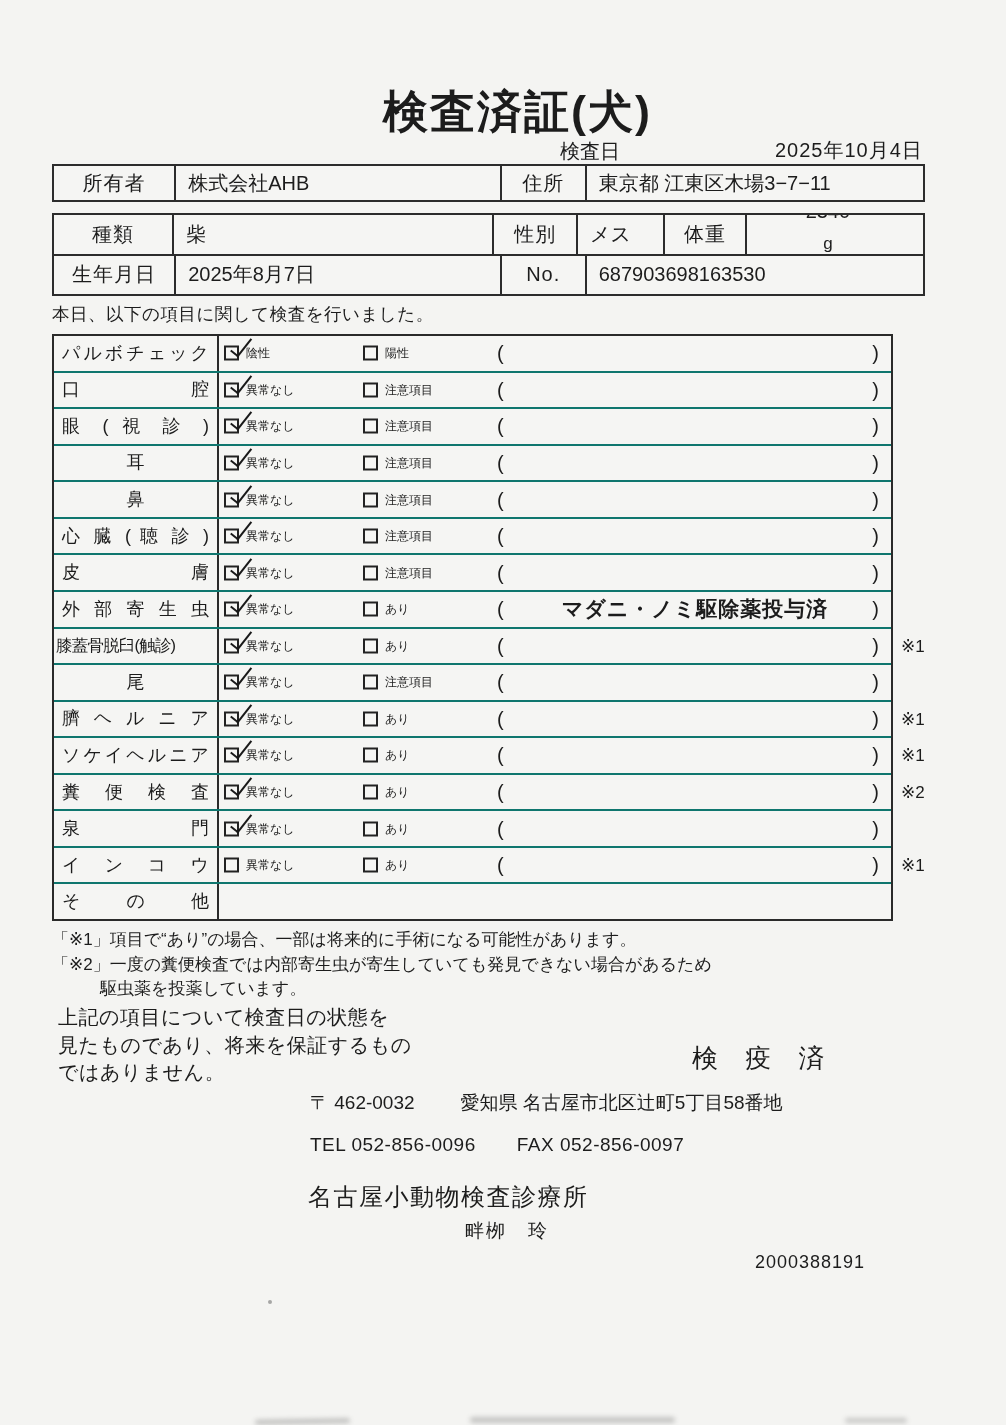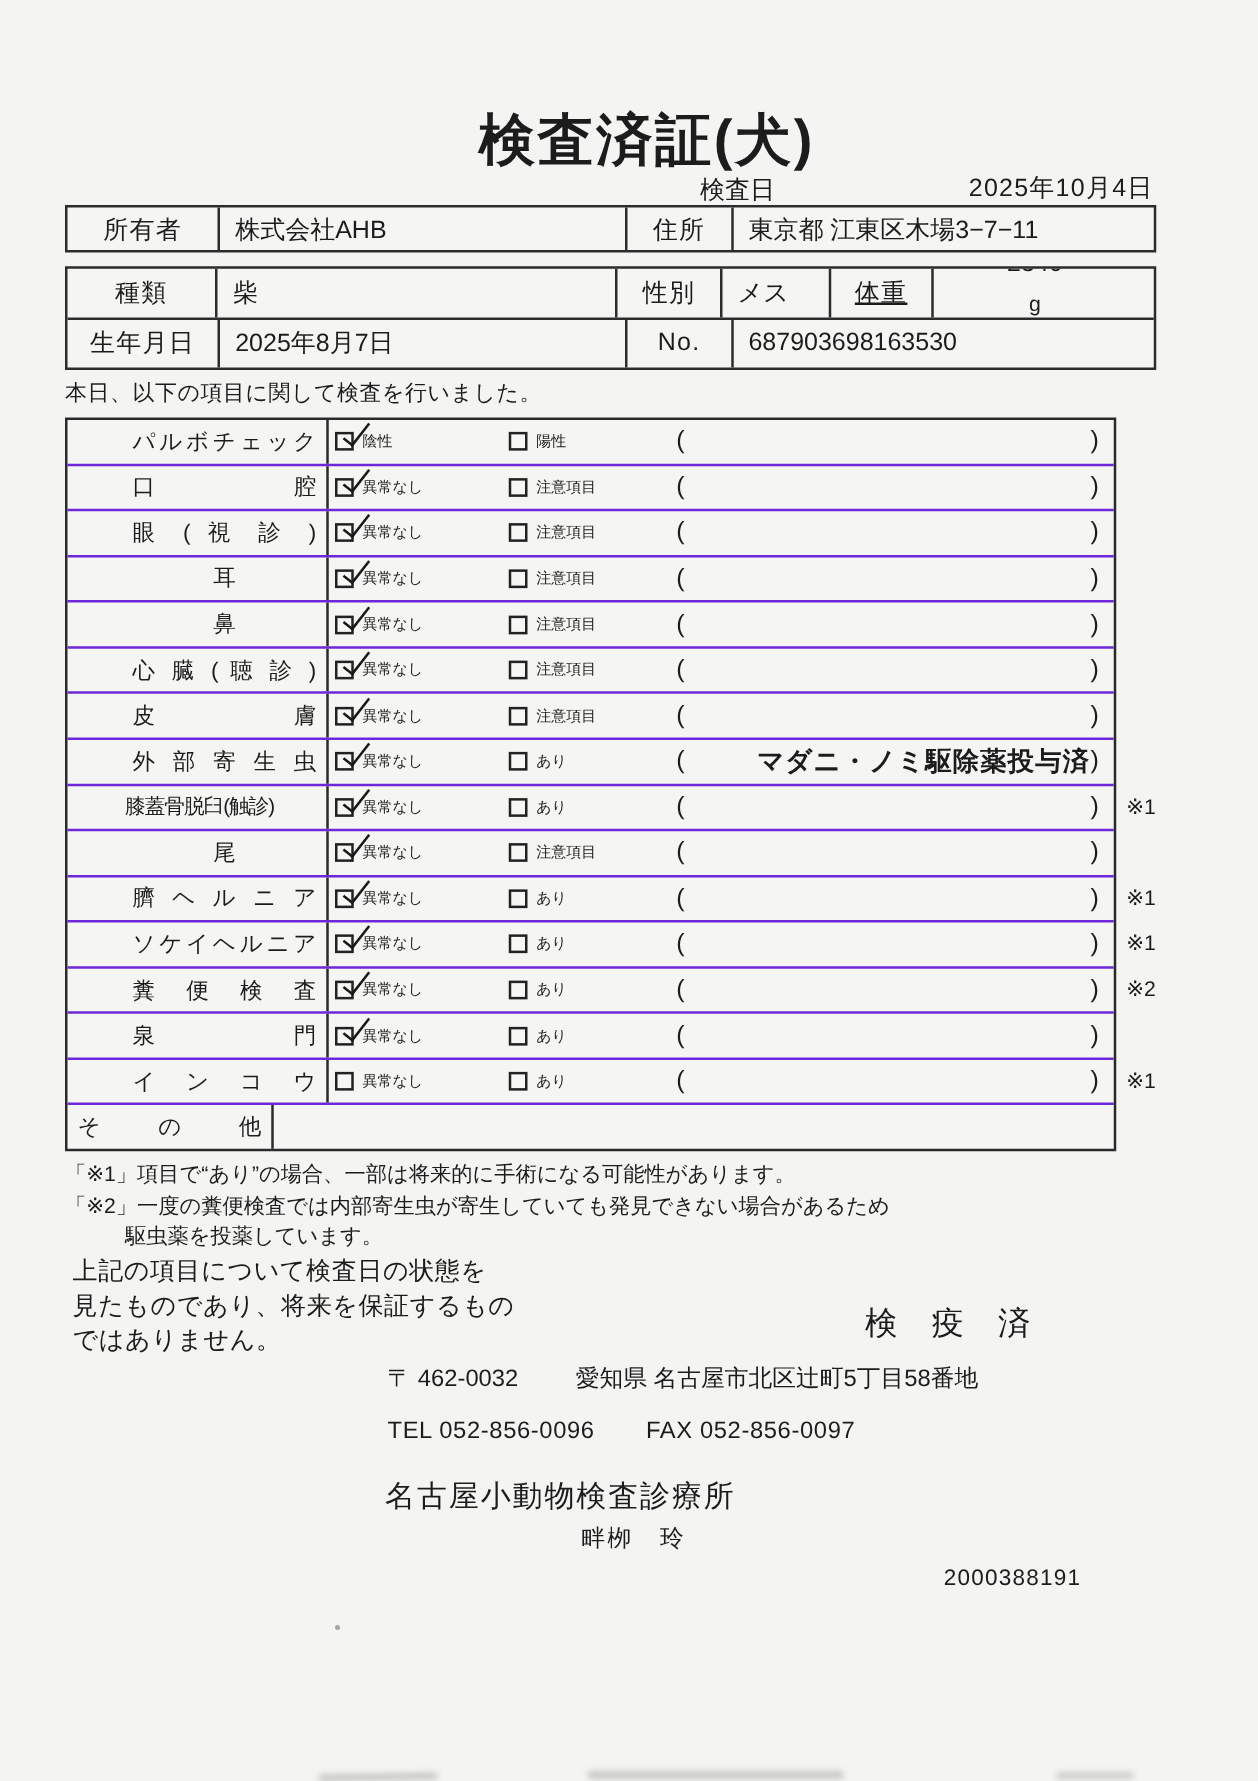--- a/index.html
+++ b/index.html
@@ -19,27 +19,27 @@
   .t-row + .t-row{border-top:2px solid #2c2c2c;}
   .cell{box-sizing:border-box;display:flex;align-items:center;font-size:20px;overflow:hidden;white-space:nowrap;}
   .cell + .cell{border-left:2px solid #2c2c2c;}
   .cell.lbl{justify-content:center;letter-spacing:1px;}
   .cell.val{padding-left:12px;text-align:right;}
   .tableA{top:164px;height:38px;}
   .tableA .t-row{height:34px;}
   .tableB{top:213px;height:83px;}
   .tableB .t-row{height:38.5px;}
   .w-owner-l{width:123px;}.w-owner-v{width:333px;}.w-addr-l{width:87px;}.w-addr-v{width:346px;}
-  .w-sex-v{width:90px;}.w-wt-l{width:85px;text-decoration:underline;}.w-wt-v{width:185px;justify-content:flex-end;padding-right:14px;gap:11px;flex-direction:column;}
+  .w-sex-v{width:90px;}.w-wt-l{width:85px;}.w-wt-v{width:185px;justify-content:flex-end;padding-right:14px;gap:11px;flex-direction:column;}
   .wt-unit{font-size:17px;}
   .intro{left:52px;top:302px;font-size:17.5px;letter-spacing:0.5px;}
   
   .cl-table{left:52px;top:334px;width:841px;height:587px;border:2px solid #2a2a2a;box-sizing:border-box;display:flex;flex-direction:column;background:#f5f5f3;}
   .cl-row{flex:1;display:flex;position:relative;}
-  .cl-row:not(:last-child){border-bottom:2px solid #6d28d9;padding-left:44px;}
+  .cl-row:not(:last-child){border-bottom:2px solid #0f766e;}
   .cl-label{width:165px;box-sizing:border-box;border-right:2px solid #2a2a2a;padding:0 8px;font-size:18px;line-height:33px;display:flex;flex-direction:column;justify-content:center;white-space:nowrap;}
   .cl-label.justify{text-align:justify;text-align-last:justify;white-space:normal;}
   .cl-label.center{text-align:center;}
   .cl-label.plain{font-size:16.5px;letter-spacing:-0.8px;padding:0 2px;}
   .cl-content{flex:1;position:relative;}
   .opt{position:absolute;top:50%;transform:translateY(-50%);display:flex;align-items:center;font-size:12px;white-space:nowrap;}
   .opt1{left:5px;}
   .opt2{left:144px;}
   .cb{display:inline-block;width:15px;height:15px;border:2px solid #222;box-sizing:border-box;position:relative;margin-right:7px;flex:none;background:#f6f6f4;}
   .cb.checked::before{content:"";position:absolute;left:2px;bottom:1px;width:8px;height:21px;border-right:2.5px solid #191919;border-bottom:2.5px solid #191919;transform-origin:100% 100%;transform:rotate(38deg);}

